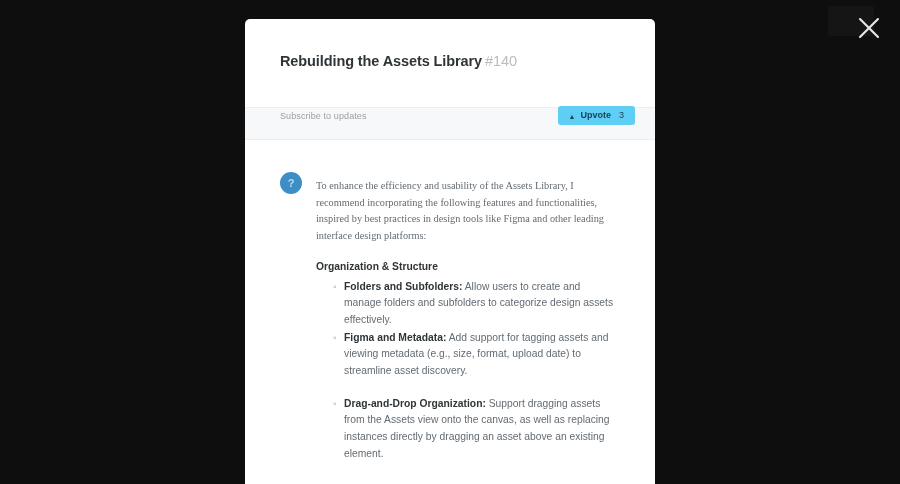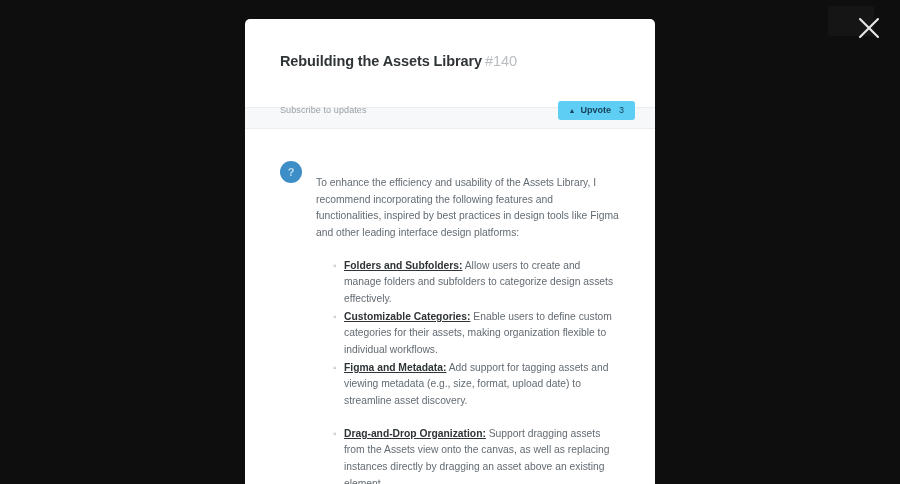--- a/index.html
+++ b/index.html
@@ -72,21 +72,21 @@
     line-height: 1.2;
   }
   .modal-title .issue-number {
     font-weight: normal;
     color: #b8bdc2;
     margin-left: 3px;
   }
 
   .subscribe-bar {
     flex: 0 0 auto;
-    height: 22px;
+    height: 33px;
     box-sizing: border-box;
     background: #f7f8f9;
     border-top: 1px solid #ebedef;
     border-bottom: 1px solid #ebedef;
     display: flex;
     align-items: center;
     justify-content: space-between;
     padding: 0 20px 16px 35px;
   }
   .subscribe-label {
@@ -143,21 +143,22 @@
   }
   .comment-content {
     flex: 1 1 auto;
     min-width: 0;
   }
 
   .intro-paragraph {
     font-size: 10.3px;
     line-height: 1.62;
     color: #636b72;
-    margin: 16px 0 16px 0;
+    margin: 8px 0 16px 0;
+    font-family: Liberation Serif, serif;
   }
   .section-heading {
     font-size: 10.3px;
     font-weight: bold;
     color: #2f3437;
     margin: 0 0 7px 0;
   }
   .feature-list {
     list-style: none;
     margin: 0 0 16px 0;
@@ -175,21 +176,20 @@
     content: "\25E6";
     position: absolute;
     left: 0;
     top: 0;
     color: #9aa0a6;
     font-size: 10.3px;
   }
   .feature-term {
     font-weight: bold;
     color: #2f3437;
-    text-decoration: underline;
   }
 </style>
 </head>
 <body>
 
 <div id="backdrop"></div>
 
 <div id="ghost-panel"></div>
 
 <div id="close-button">
@@ -214,23 +214,23 @@
       <span>Upvote</span>
       <span class="upvote-count">3</span>
     </button>
   </div>
 
   <div class="modal-body">
     <div class="avatar">?</div>
     <div class="comment-content">
       <p class="intro-paragraph">To enhance the efficiency and usability of the Assets Library, I recommend incorporating the following features and functionalities, inspired by best practices in design tools like Figma and other leading interface design platforms:</p>
       <div id="sections-container">
+          <div class="section-heading">Organization &amp; Structure</div>
           <ul class="feature-list">
             <li><span class="feature-term">Folders and Subfolders:</span><span> Allow users to create and manage folders and subfolders to categorize design assets effectively.</span></li>
-            <li><span class="feature-term">Customizable Categories:</span><span> Enable users to define custom categories for their assets, making organization flexible to individual workflows.</span></li>
             <li><span class="feature-term">Figma and Metadata:</span><span> Add support for tagging assets and viewing metadata (e.g., size, format, upload date) to streamline asset discovery.</span></li>
           </ul>
           <ul class="feature-list">
             <li><span class="feature-term">Drag-and-Drop Organization:</span><span> Support dragging assets from the Assets view onto the canvas, as well as replacing instances directly by dragging an asset above an existing element.</span></li>
           </ul>
         </div>
     </div>
   </div>
 
 </div>

